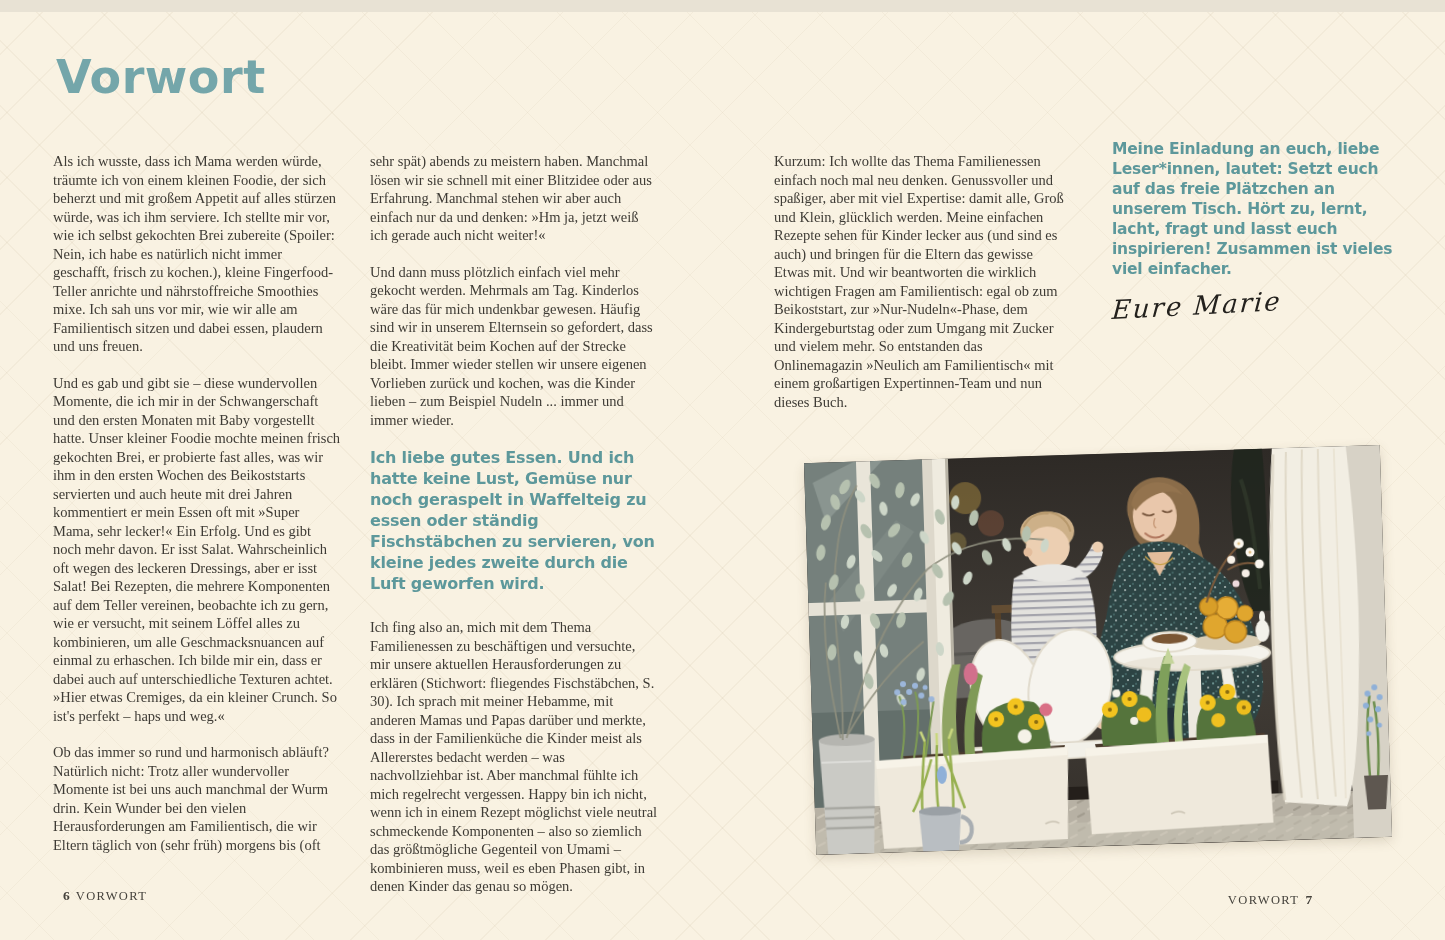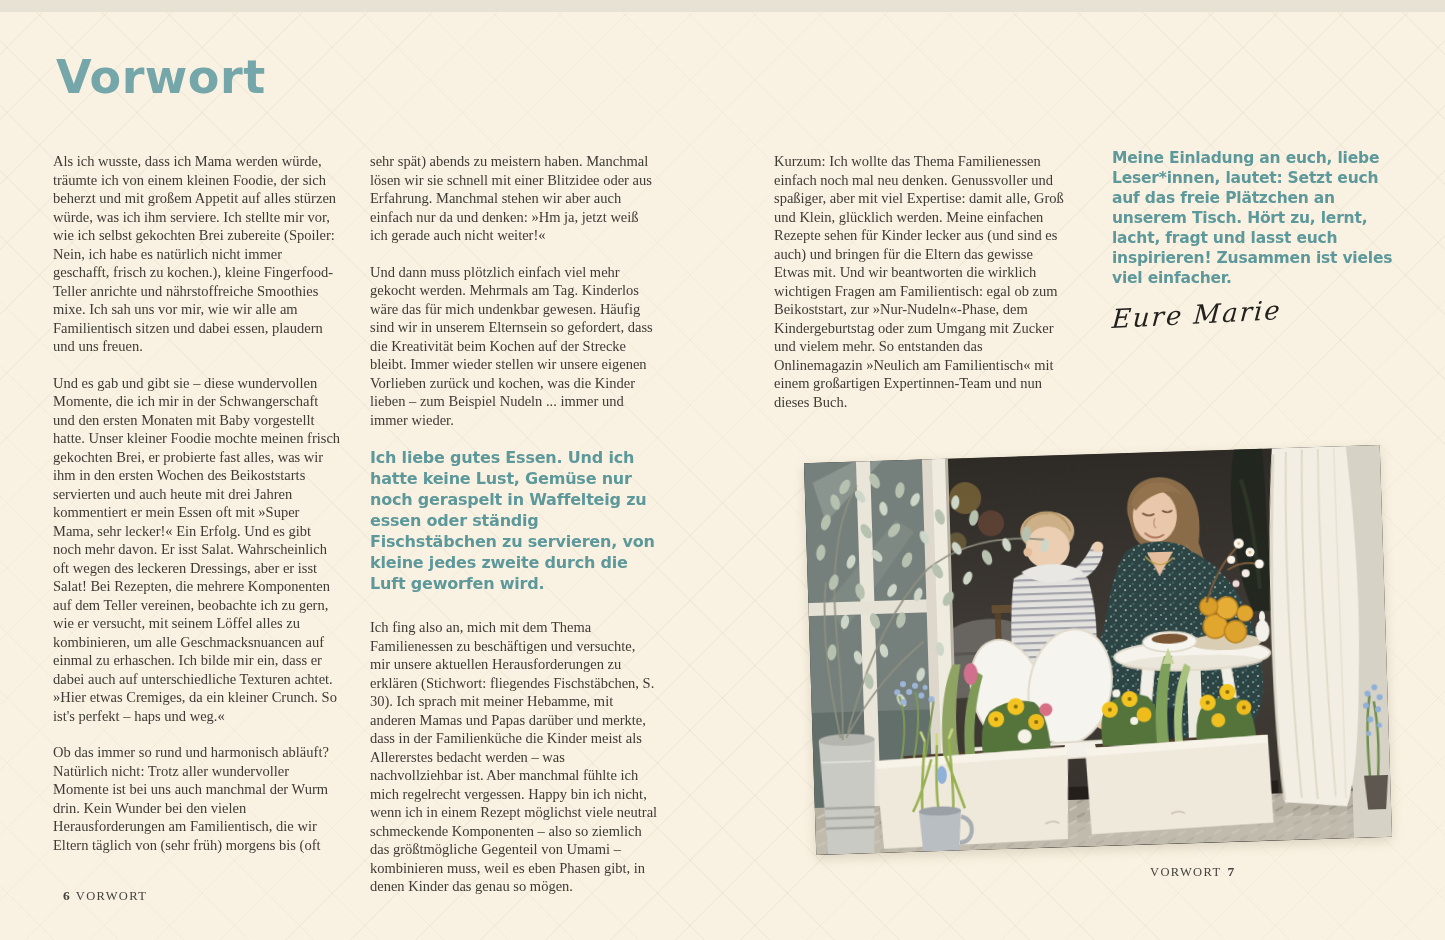--- a/index.html
+++ b/index.html
@@ -13,21 +13,21 @@
   }
   .title{
     position:absolute; left:56px; top:42px; margin:0;
     font-family:"DejaVu Sans", sans-serif; font-weight:bold;
     font-size:46px; line-height:1; letter-spacing:0.5px; color:#74a6aa;
   }
   .col{position:absolute; top:140px; font-size:14.5px; line-height:18.5px; hyphens:auto;}
   .c1{left:53px;  width:289px;}
   .c2{left:370px; width:289px;}
   .c3{left:774px; width:290px;}
-  .c4{left:1112px; top:136px; width:288px;}
+  .c4{left:1112px; top:127px; width:288px;}
   .col p{margin:0 0 18px 0;}
   .quote{
     font-family:"DejaVu Sans", sans-serif; font-weight:bold;
     font-size:16px; line-height:21px; color:#5d989b; letter-spacing:-0.2px;
     margin:6px 0 24px 0 !important;
   }
   .invite{
     font-family:"DejaVu Sans", sans-serif; font-weight:bold;
     font-size:15.5px; line-height:20px; color:#5d989b; letter-spacing:-0.2px;
     margin-bottom:22px !important;
@@ -38,21 +38,21 @@
     transform:rotate(-3deg) skewX(-7deg); transform-origin:left center;
     margin-top:12px; white-space:nowrap;
   }
   .footer{
     position:absolute; top:876px;
     font-family:Liberation Serif, serif; font-size:12.5px;
     letter-spacing:1.4px; color:#45423c;
   }
   .footer b{font-size:13.5px; letter-spacing:0; margin:0 6px;}
   .f-left{left:57px;}
-  .f-right{left:1150px; width:246px; text-align:left; top:852px;}
+  .f-right{left:1150px; width:246px; text-align:center; top:880px;}
   .photo{
     position:absolute; left:810px; top:442px; width:576px; height:392px;
     transform:rotate(-1.8deg); transform-origin:center;
     overflow:hidden; background:#3b3732;
     box-shadow:0 4px 12px rgba(92,76,48,0.18);
   }
   .photo svg{display:block;}
 </style>
 </head>
 <body>

